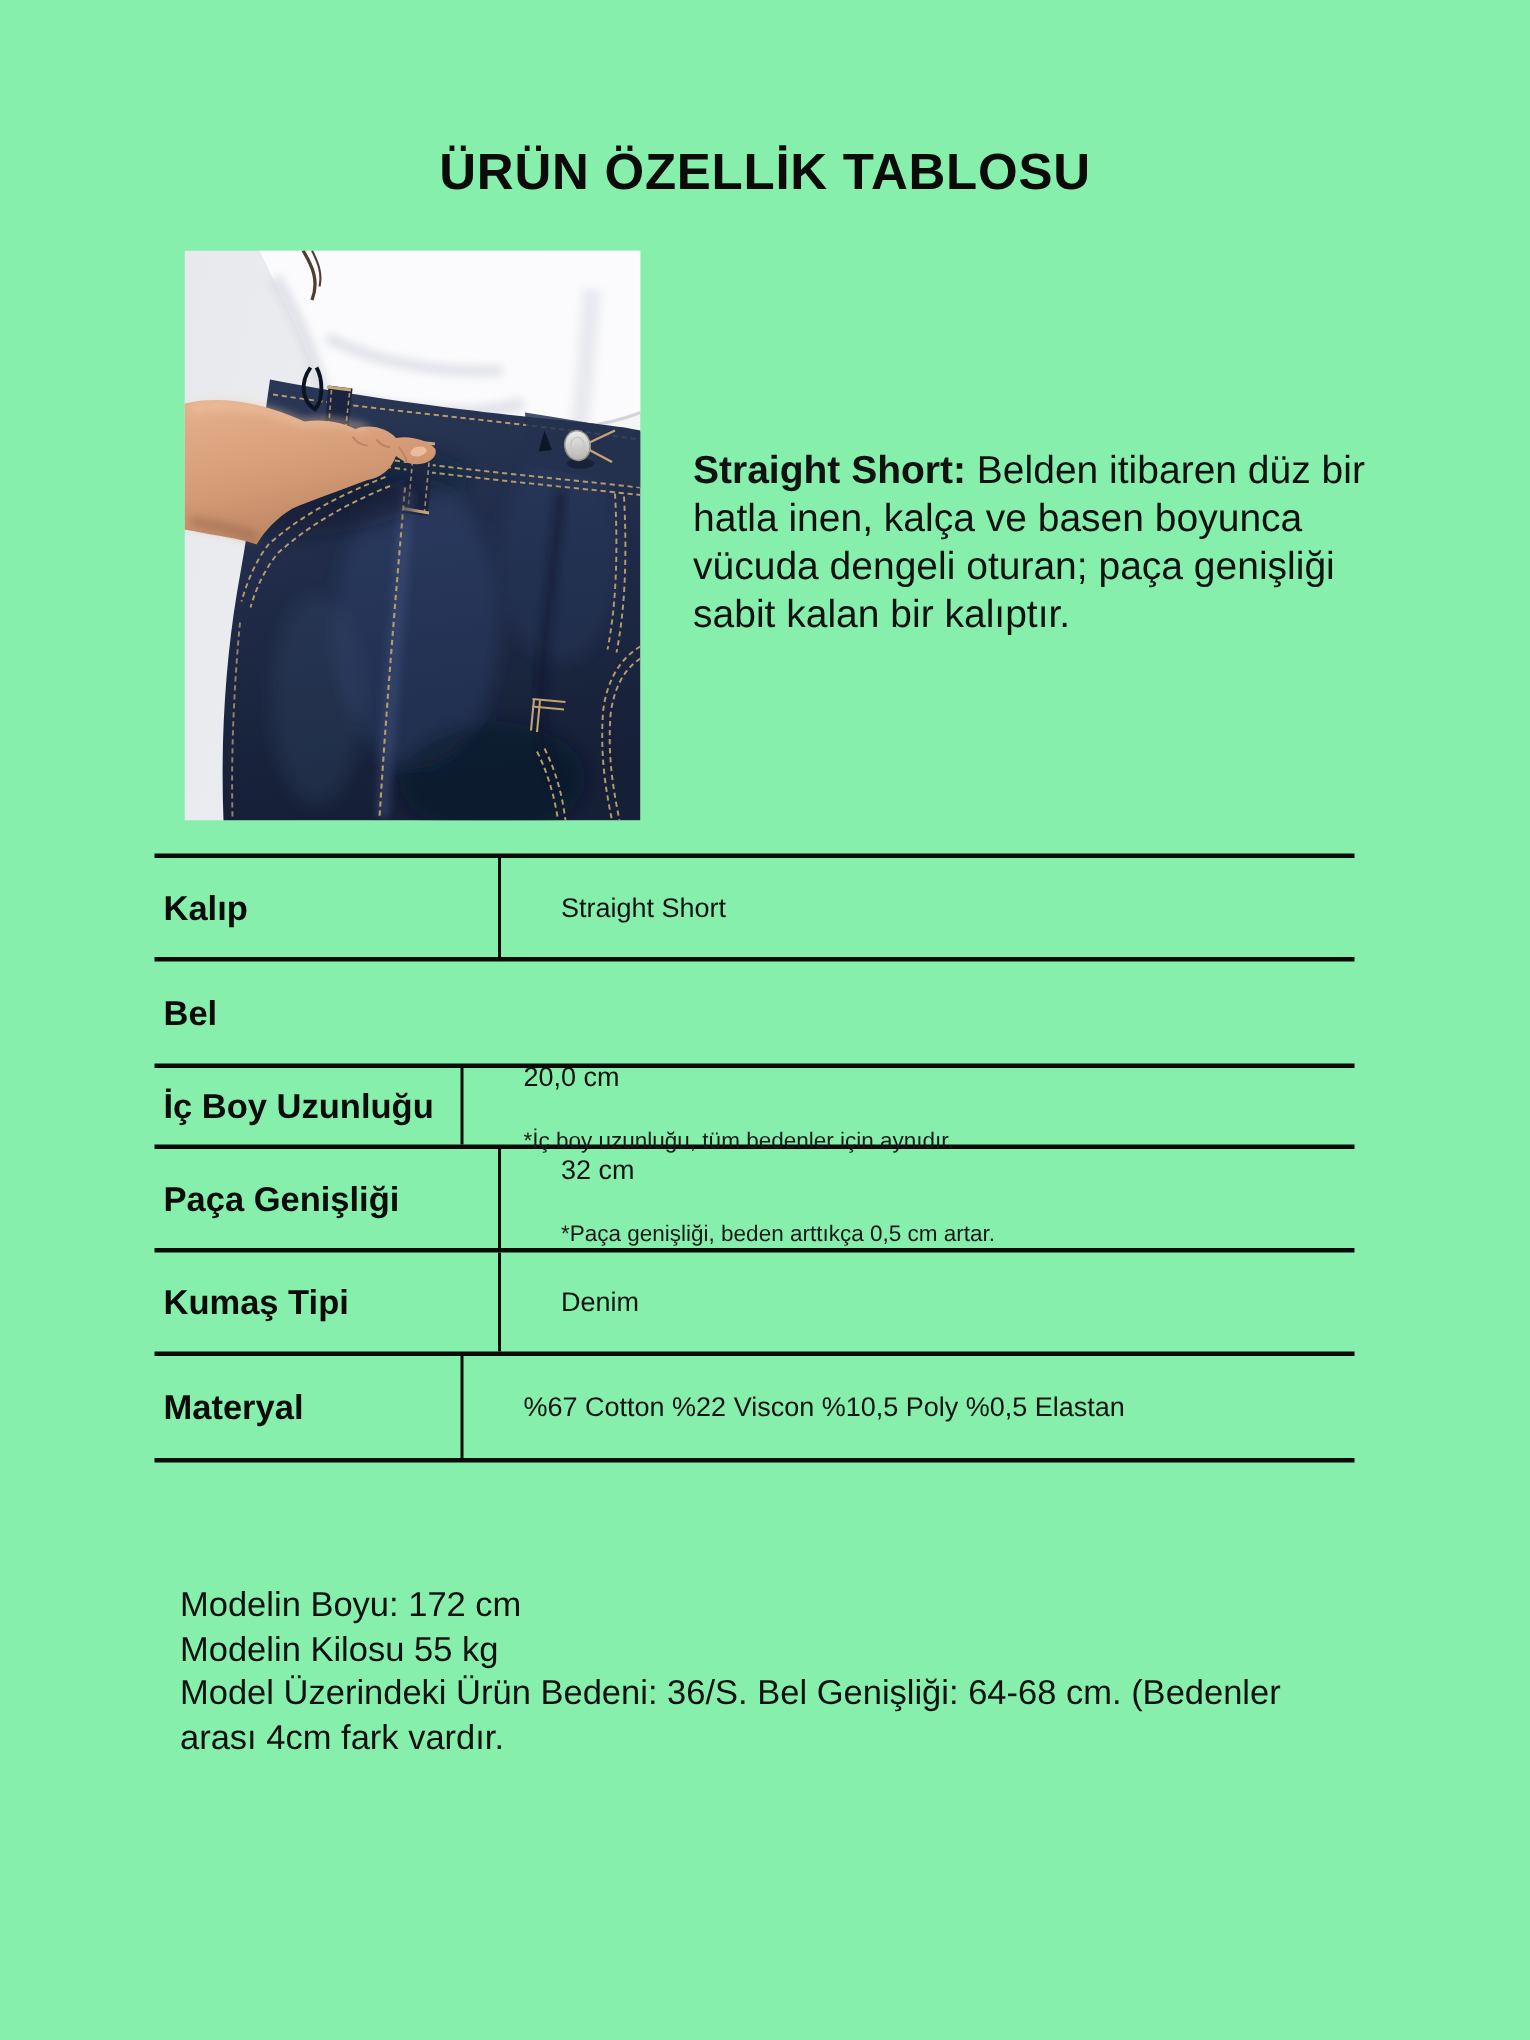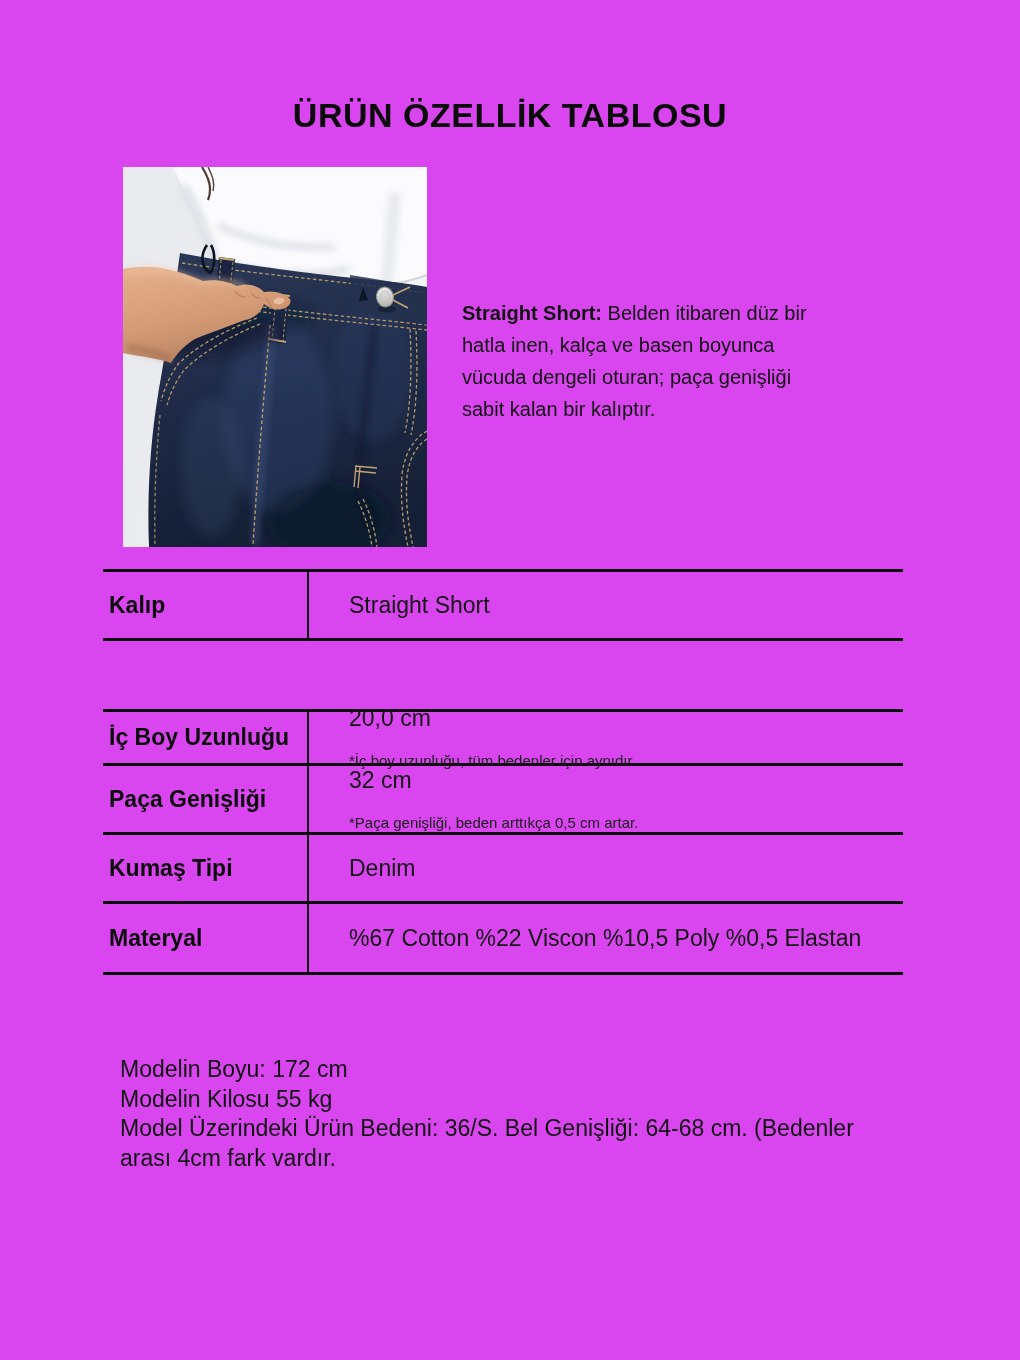--- a/index.html
+++ b/index.html
@@ -1,35 +1,35 @@
 <!DOCTYPE html>
 <html lang="tr"><head>
 <meta charset="utf-8">
 <style>
   html,body{margin:0;padding:0;background:#ffffff;}
   body{font-family:"Liberation Sans","DejaVu Sans",sans-serif;color:#0c0c0c;}
-  .page{position:relative;width:1020px;height:1360px;background:#d946ef;overflow:hidden;margin:0 auto;}
+  .page{position:relative;width:1020px;height:1360px;background:#86efac;overflow:hidden;margin:0 auto;}
 
   .title{position:absolute;left:0;right:0;top:94px;margin:0;text-align:center;
          font-size:34px;font-weight:bold;letter-spacing:.5px;line-height:42px;color:#0b0b0b;}
 
   .photo{position:absolute;left:123px;top:167px;width:304px;height:380px;margin:0;}
   .photo svg{display:block;width:304px;height:380px;}
 
   .desc{position:absolute;left:462px;top:297px;width:450px;margin:0;
-        font-size:20px;line-height:32px;white-space:pre-line;color:#121212;}
+        font-size:26px;line-height:32px;white-space:pre-line;color:#121212;}
   .desc strong{font-weight:bold;}
 
   .spec-table{position:absolute;left:103px;top:569px;width:800px;border-bottom:3px solid #0b0b0b;}
   .row{display:flex;box-sizing:border-box;border-top:3px solid #0b0b0b;}
-  .row.h69{height:69px;} .row.h70{height:54px;} .row.h71{height:71px;}
+  .row.h69{height:69px;gap:25px;} .row.h70{height:54px;} .row.h71{height:71px;}
   .cell{box-sizing:border-box;display:flex;flex-direction:column;justify-content:center;}
   .cell.label{width:204px;padding-left:6px;font-weight:bold;font-size:23px;}
   .cell.value{flex:1;border-left:2px solid #0b0b0b;padding-left:40px;padding-right:4px;}
-  .value-main{font-size:23px;line-height:27px;color:#141414;}
+  .value-main{font-size:18px;line-height:27px;color:#141414;}
   .value-note{font-size:15px;line-height:18px;margin-top:20px;color:#1a1a1a;}
 
   .model-info{position:absolute;left:120px;top:1055px;width:810px;
               font-size:23px;line-height:29.5px;white-space:pre-line;color:#121212;}
 </style>
 </head>
 <body>
 
 <div class="page">
 
@@ -172,20 +172,21 @@
 sabit kalan bir kalıptır.</span></p>
 
   <div class="spec-table">
     <div class="row h69">
       <div class="cell label">Kalıp</div>
       <div class="cell value">
         <div class="value-main">Straight Short</div>
       </div>
     </div>
     <div class="row h71">
+      <div class="cell label">Bel</div>
     </div>
     <div class="row h70">
       <div class="cell label">İç Boy Uzunluğu</div>
       <div class="cell value">
         <div class="value-main">20,0 cm</div>
         <div class="value-note">*İç boy uzunluğu, tüm bedenler için aynıdır.</div>
       </div>
     </div>
     <div class="row h69">
       <div class="cell label">Paça Genişliği</div>

